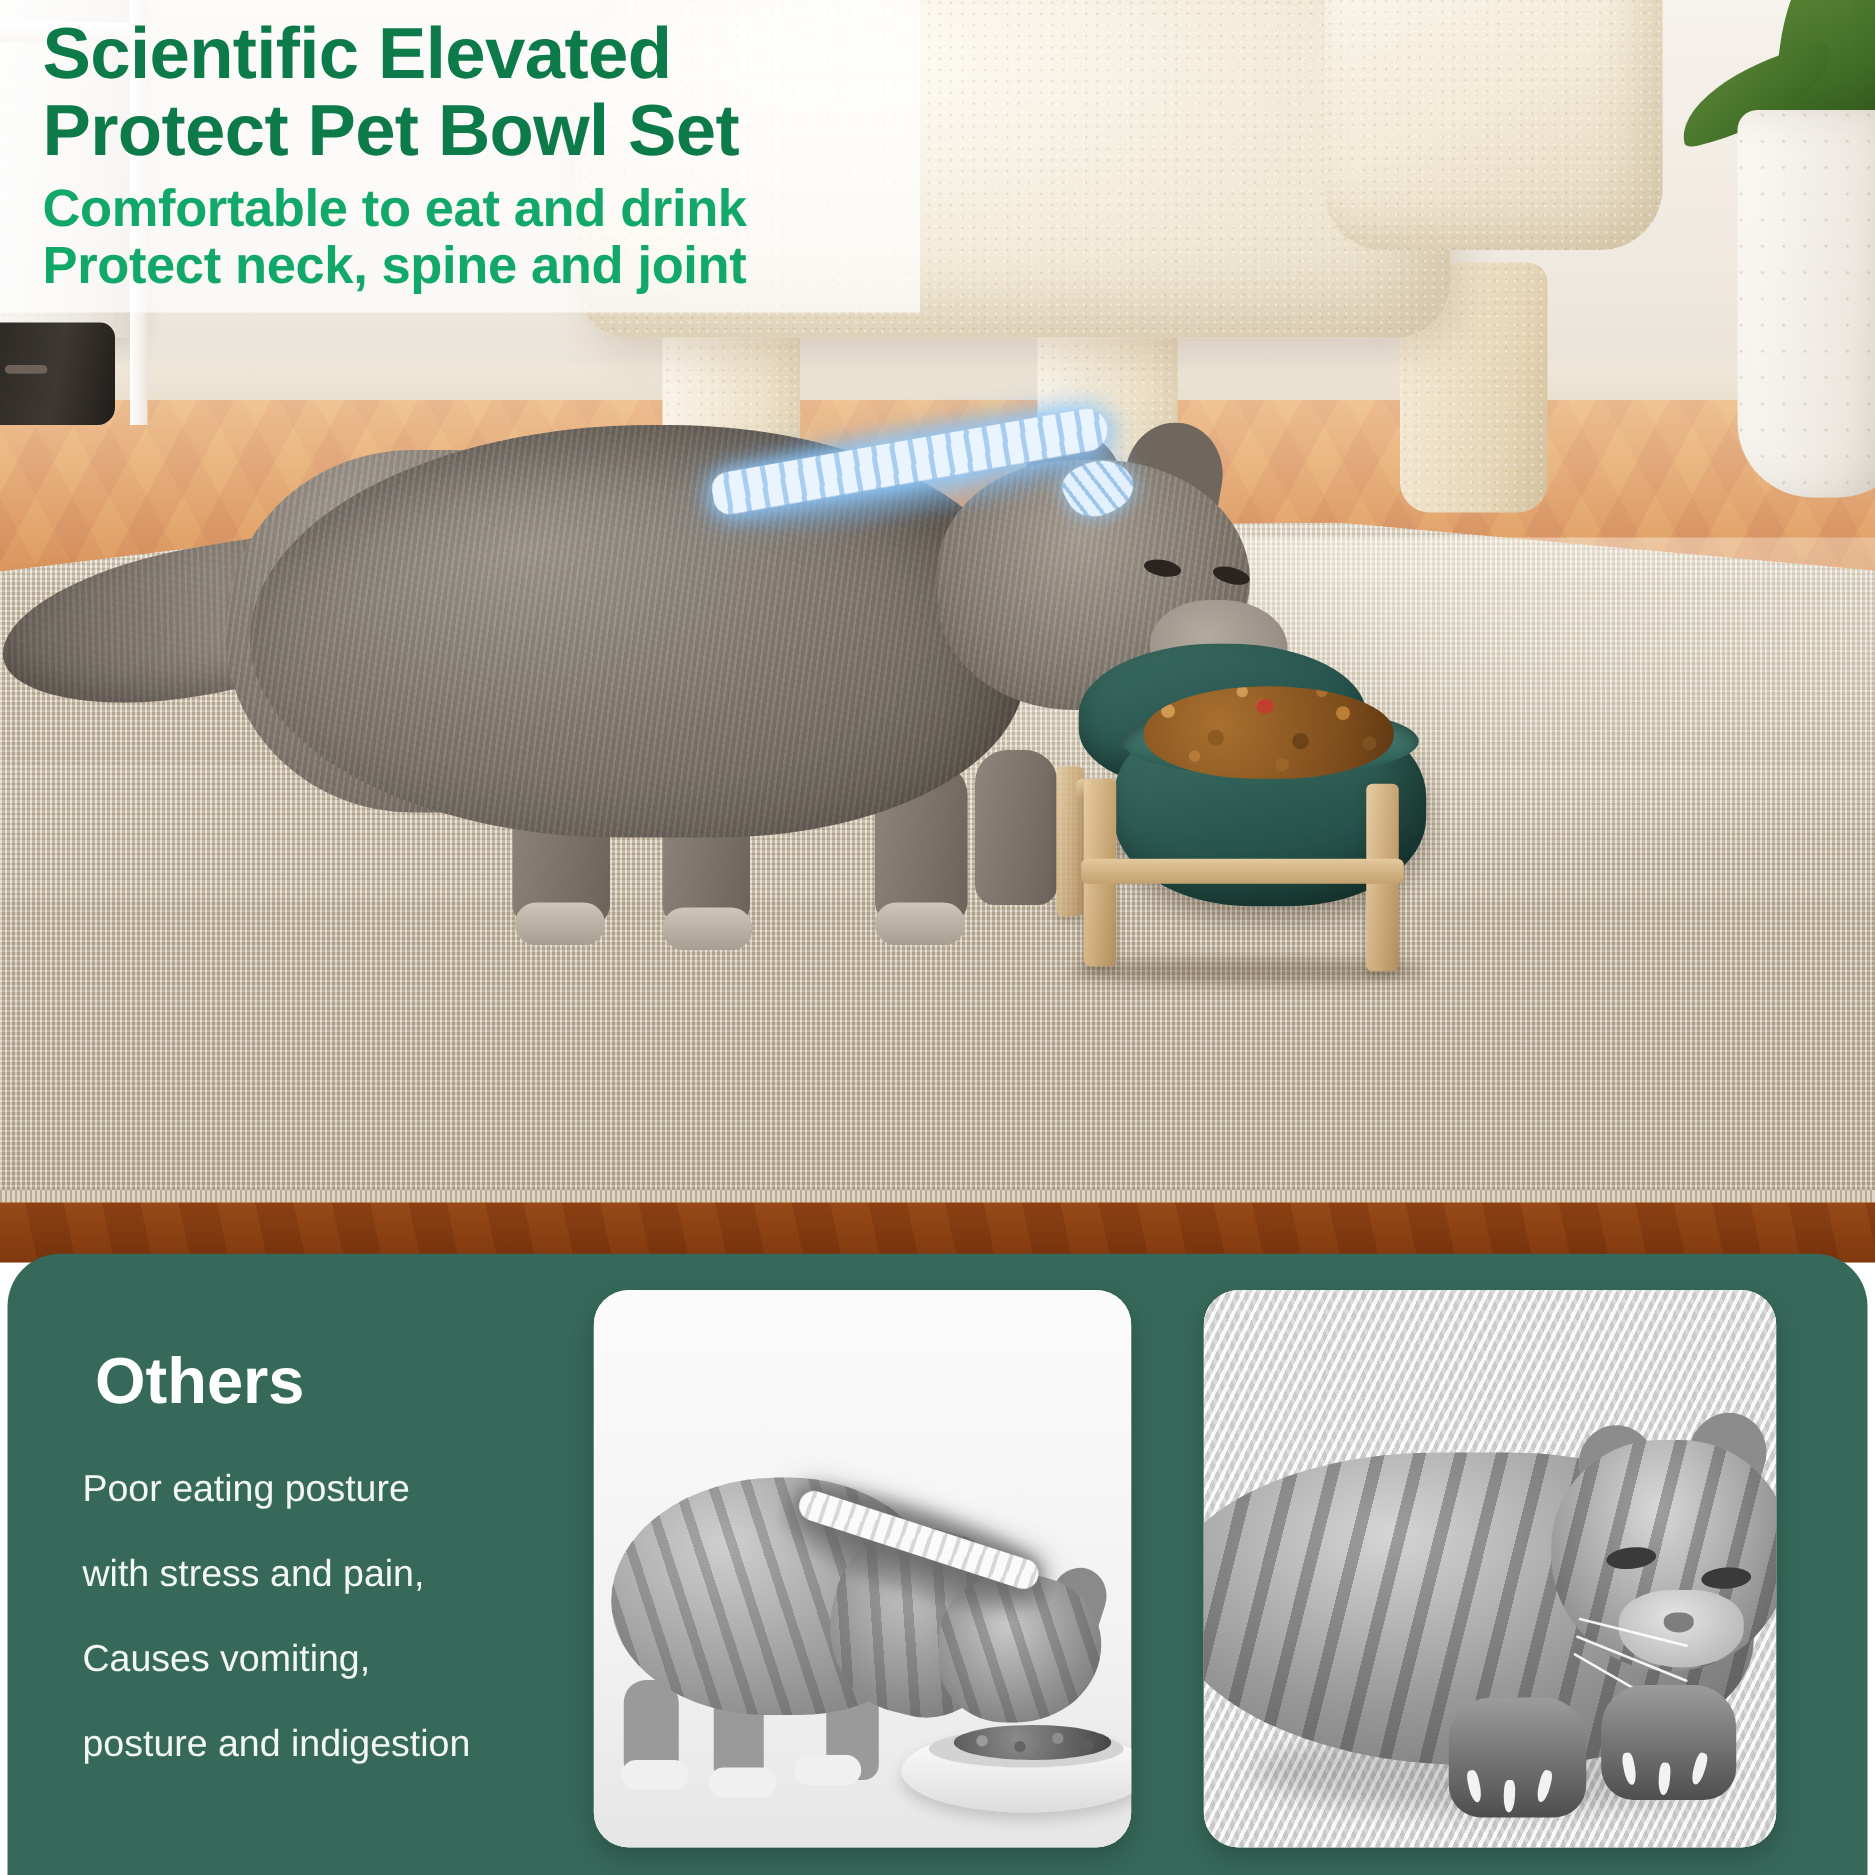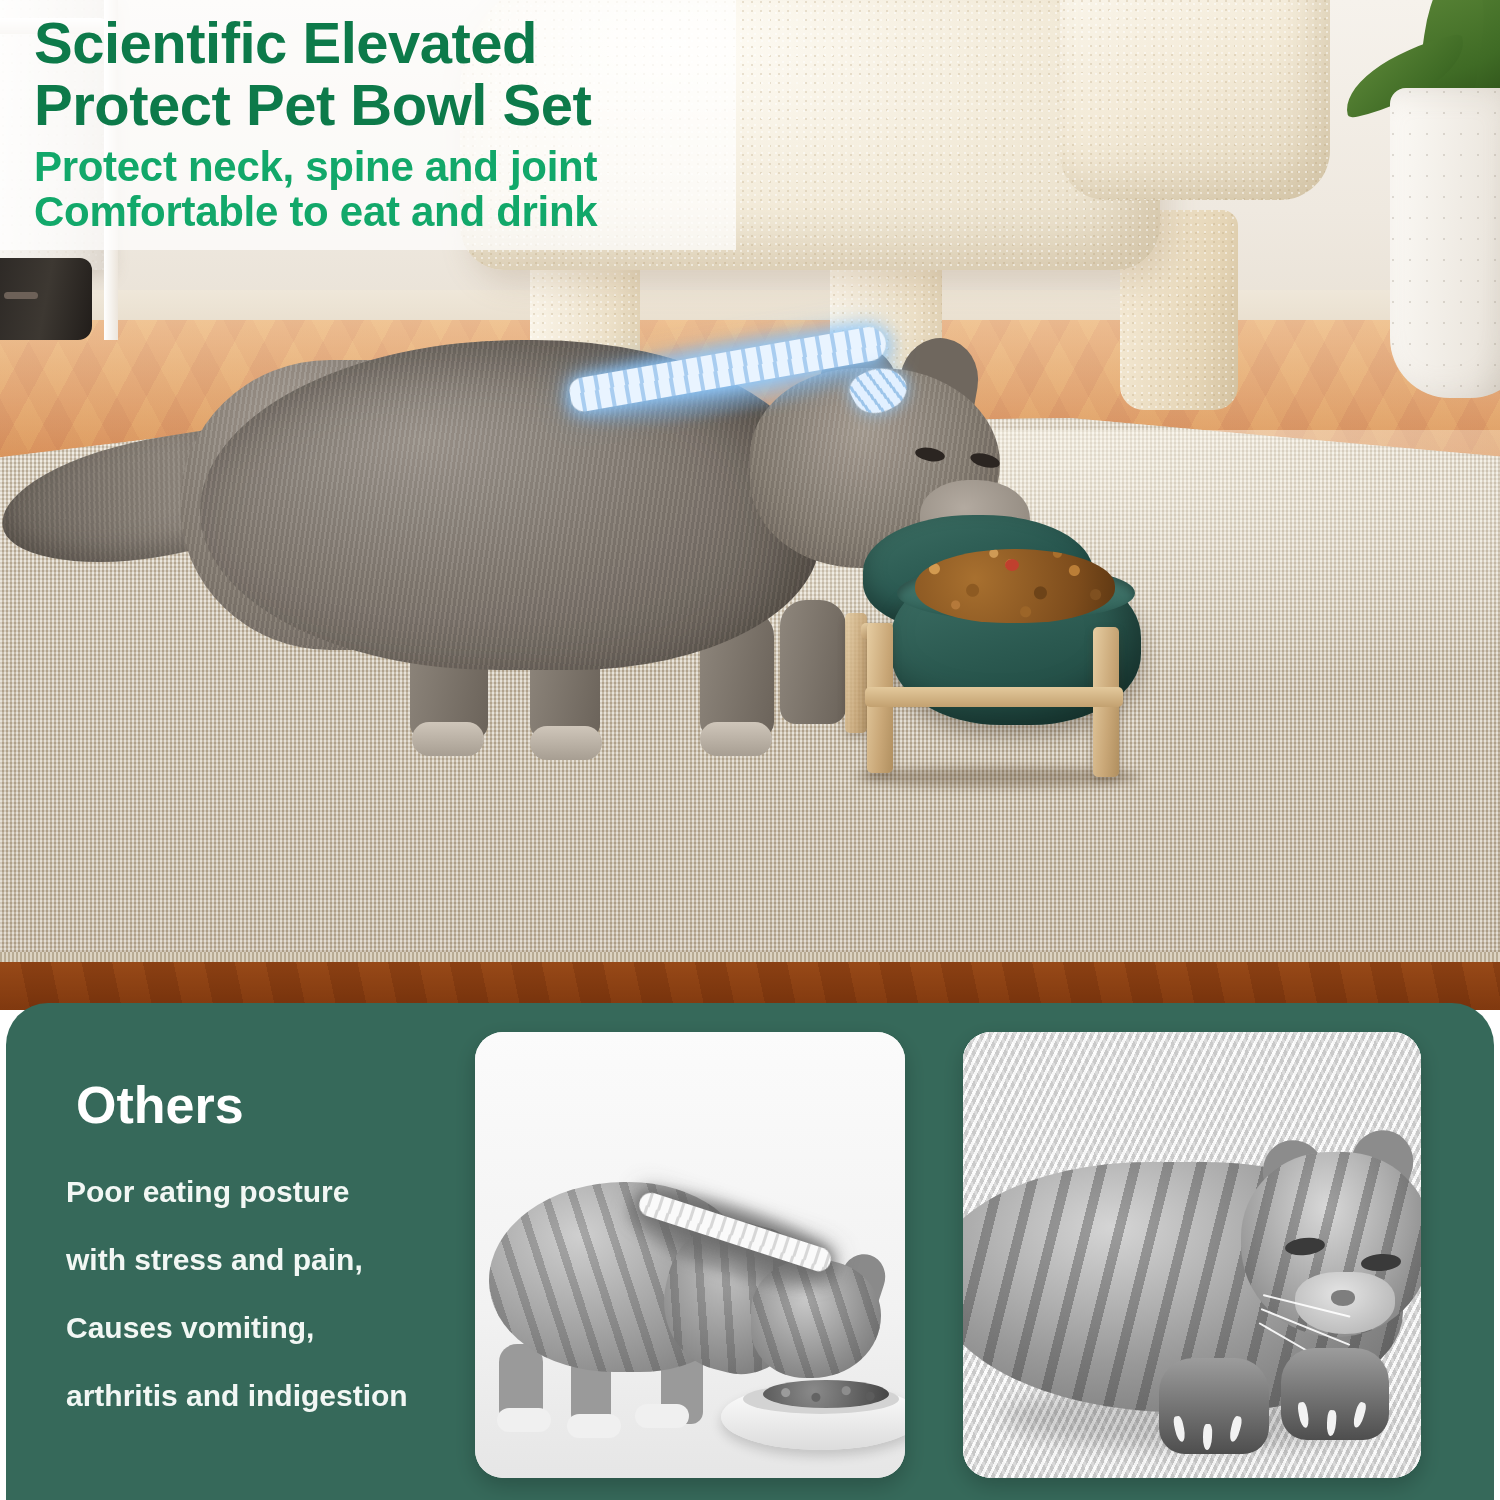--- a/index.html
+++ b/index.html
@@ -231,21 +231,21 @@
   .sub { margin-top:10px; }
   .s-line { font-size:42px; font-weight:700; line-height:1.08; letter-spacing:-.3px;
             font-family:"Liberation Sans", sans-serif; }
 
   
   .panel { position:absolute; left:6px; top:1003px; width:1488px; height:497px;
            border-radius:42px 42px 0 0; overflow:hidden; }
   .panel-left { position:absolute; left:60px; top:72px; width:400px; }
   .panel-title { font-size:52px; font-weight:700; margin-left:10px; margin-bottom:42px;
                  font-family:"Liberation Sans", sans-serif; }
-  .panel-line { font-size:30px; font-weight:700; line-height:1.0; margin-bottom:38px;
+  .panel-line { font-size:30px; font-weight:400; line-height:1.0; margin-bottom:38px;
                 font-family:"Liberation Sans", sans-serif; }
 
   .card { position:absolute; border-radius:28px; overflow:hidden;
           box-shadow:0 8px 22px rgba(0,0,0,.22); filter:grayscale(1); }
   .card1 { left:475px; top:1032px; width:430px; height:446px; background:#f3f3f3; }
   .card2 { left:963px; top:1032px; width:458px; height:446px; background:#e8e8e8; }
   .card-inner { position:absolute; inset:0; }
 
   
   .c1-bg { position:absolute; inset:0;
@@ -439,34 +439,34 @@
       <div class="stand-leg sl1"></div>
       <div class="stand-leg sl2"></div>
       <div class="stand-rail"></div>
     </div>
 
     <div class="scrim"></div>
     <div class="headline">
       <div class="h-line" style="color: rgb(13, 122, 74);">Scientific Elevated</div>
       <div class="h-line" style="color: rgb(13, 122, 74);">Protect Pet Bowl Set</div>
       <div class="sub">
+        <div class="s-line" style="color: rgb(18, 168, 106);">Comfortable to eat and drink</div>
         <div class="s-line" style="color: rgb(18, 168, 106);">Protect neck, spine and joint</div>
-        <div class="s-line" style="color: rgb(18, 168, 106);">Comfortable to eat and drink</div>
       </div>
     </div>
 
   </div>
 
   <div class="panel" style="background: rgb(54, 105, 90);">
     <div class="panel-left">
       <div class="panel-title" style="color: rgb(255, 255, 255);">Others</div>
       <div class="panel-line" style="color: rgb(242, 247, 244);">Poor eating posture</div>
       <div class="panel-line" style="color: rgb(242, 247, 244);">with stress and pain,</div>
       <div class="panel-line" style="color: rgb(242, 247, 244);">Causes vomiting,</div>
-      <div class="panel-line" style="color: rgb(242, 247, 244);">arthritis and indigestion</div>
+      <div class="panel-line" style="color: rgb(242, 247, 244);">posture and indigestion</div>
     </div>
   </div>
 
   <div class="card card1">
     <div class="card-inner">
       <div class="c1-bg"></div>
       <div class="c1-leg c1-l1"></div>
       <div class="c1-leg c1-l2"></div>
       <div class="c1-leg c1-l3"></div>
       <div class="c1-paw c1-p1"></div>

